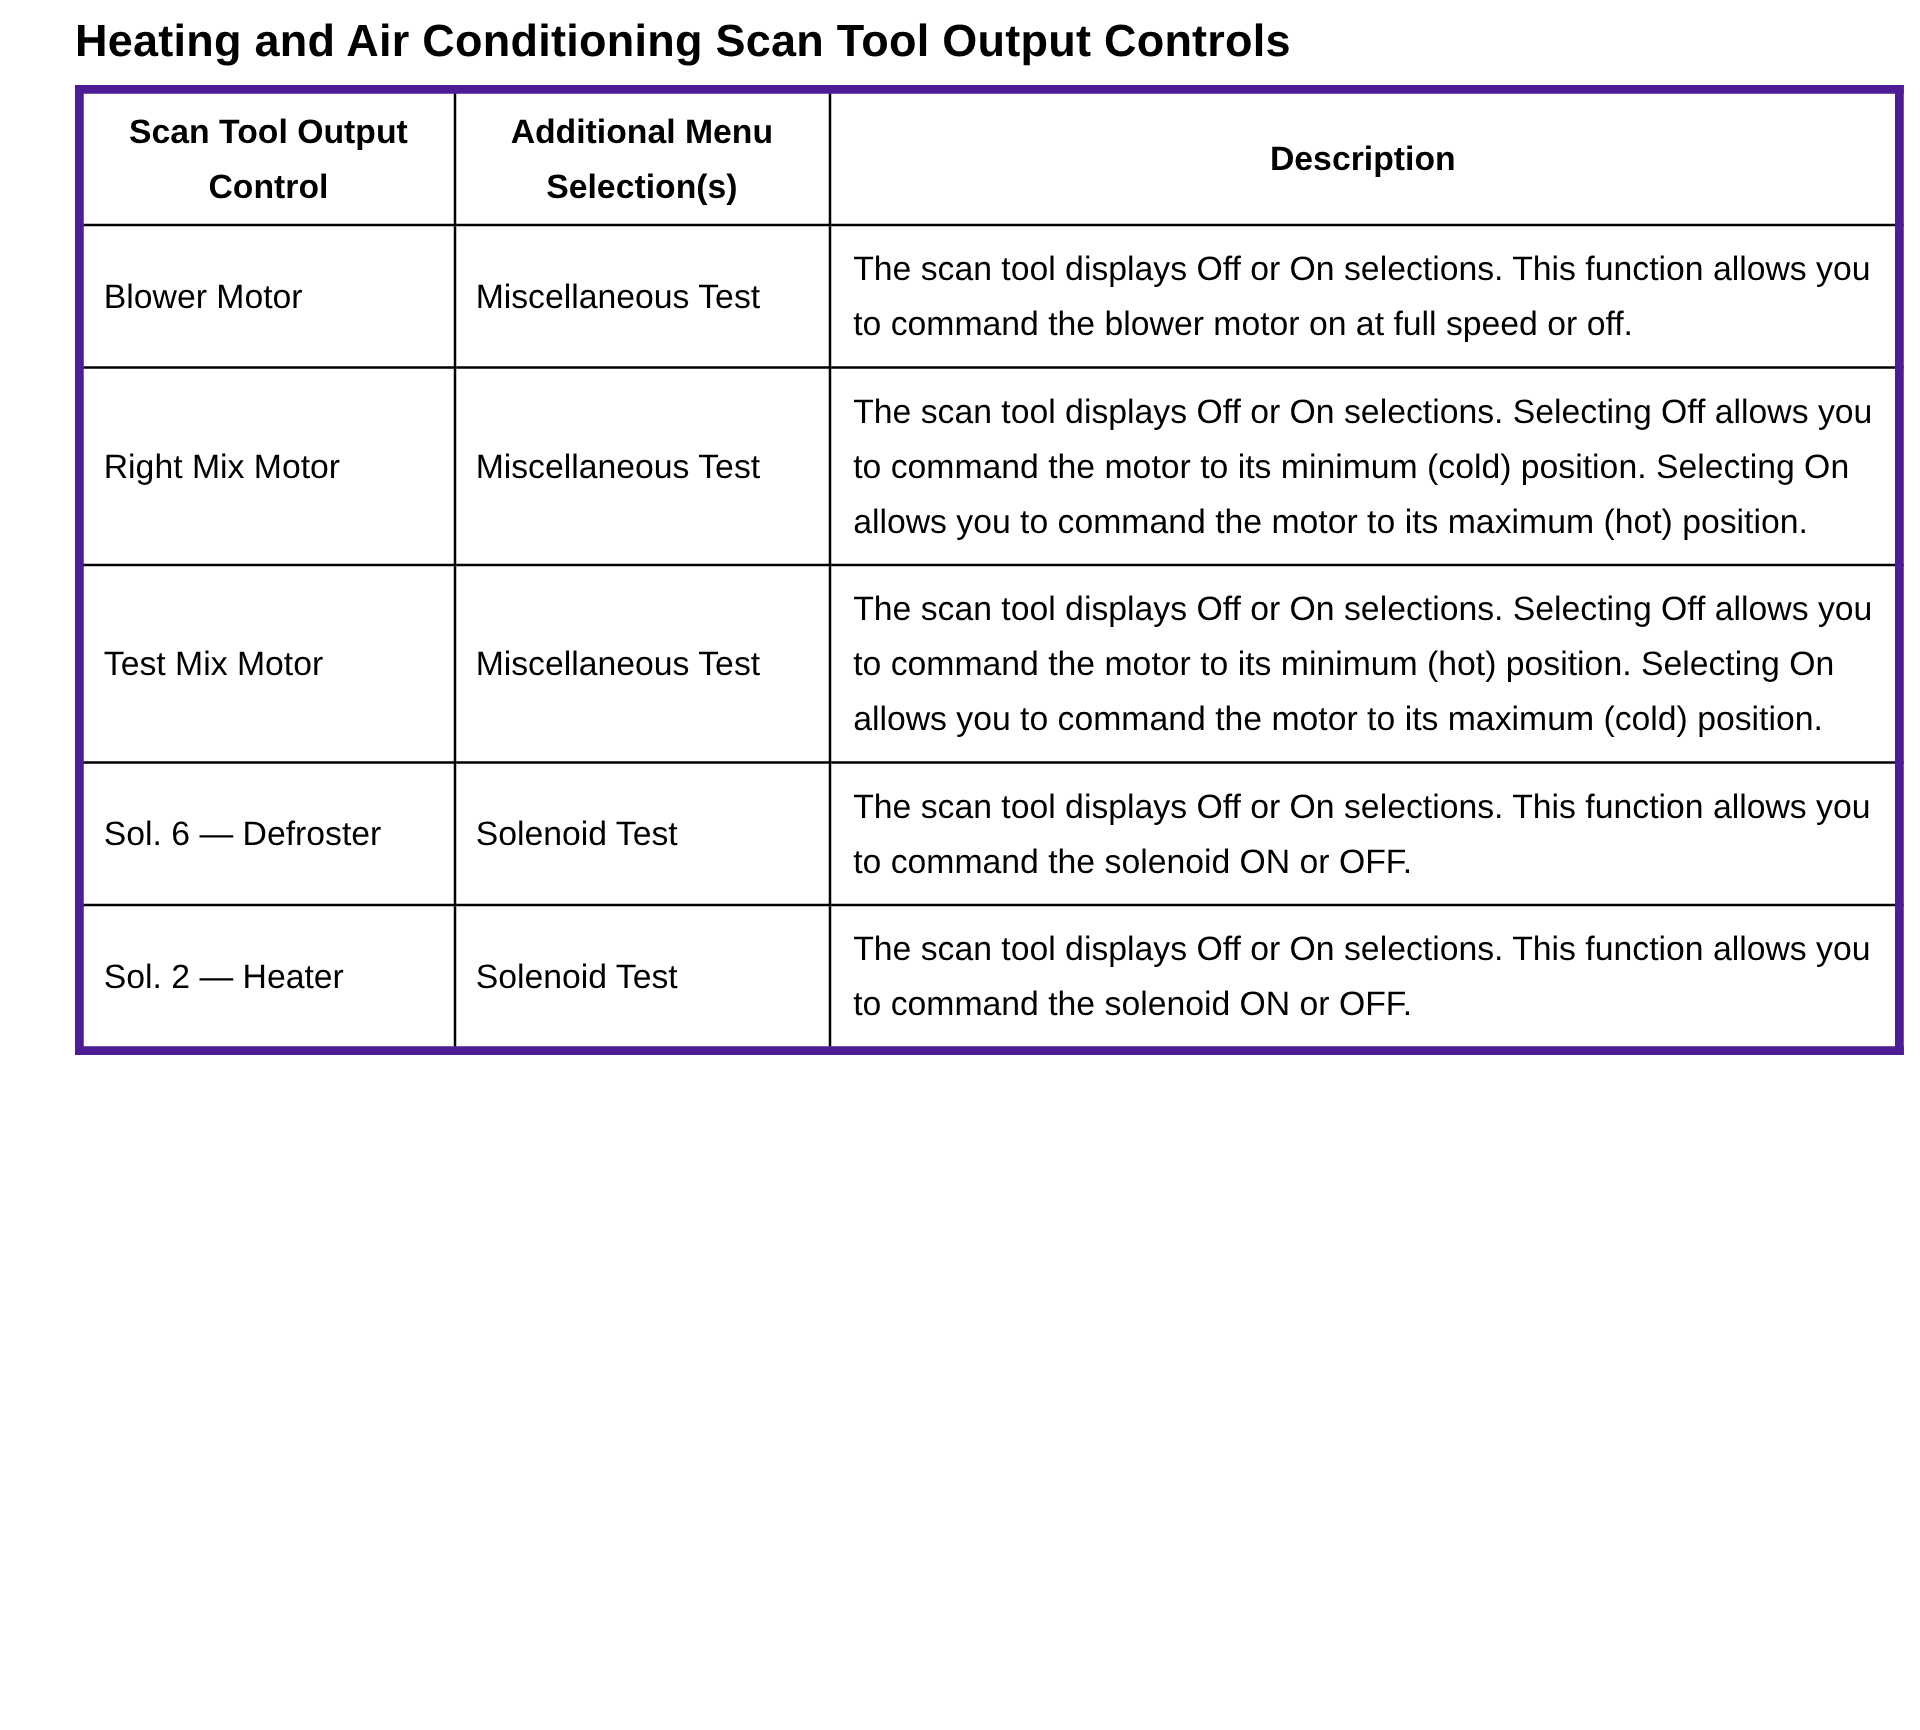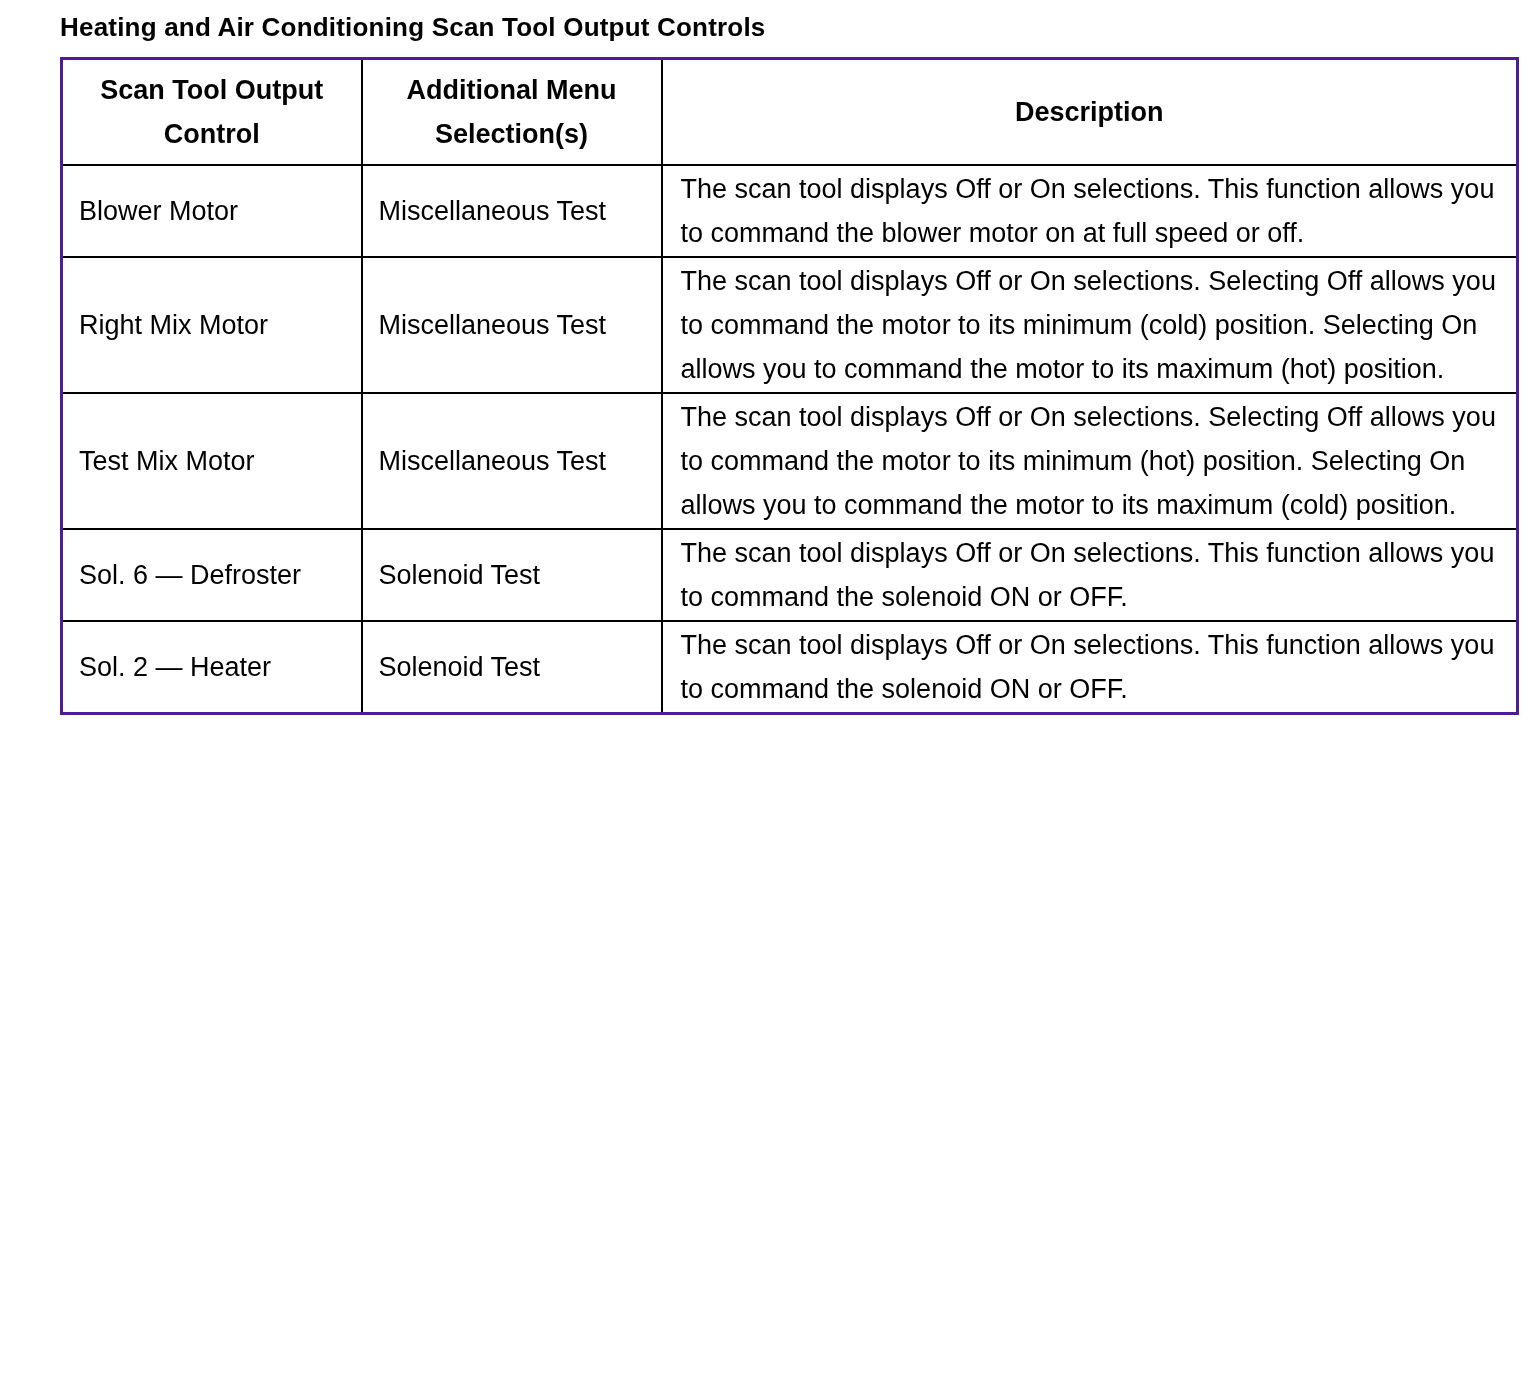--- a/index.html
+++ b/index.html
@@ -9,31 +9,31 @@
     font-family: "Liberation Sans", "DejaVu Sans", sans-serif;
     color: #000000;
   }
   .page {
     width: 1536px;
     height: 1384px;
     background: #ffffff;
     padding: 12px 20px 0 60px;
   }
   .doc-title {
-    font-size: 26px;
+    font-size: 36px;
     font-weight: bold;
     color: #000000;
     margin-bottom: 14px;
     letter-spacing: 0.2px;
   }
   table.controls-table {
     border-collapse: collapse;
     width: 1456px;
     table-layout: fixed;
-    border: 3px solid #4c1d95;
+    border: 7px solid #4c1d95;
   }
   .controls-table th,
   .controls-table td {
     border: 2px solid #000000;
     font-size: 27px;
     line-height: 44px;
     vertical-align: middle;
     color: #000000;
   }
   .controls-table th {
@@ -42,21 +42,21 @@
     padding: 8px 14px;
     height: 104px;
   }
   .controls-table td.cell-control,
   .controls-table td.cell-menu {
     text-align: left;
     padding: 15px 16px;
   }
   .controls-table td.cell-description {
     text-align: left;
-    padding: 1px 18px;
+    padding: 12px 18px;
   }
   col.col-control { width: 300px; }
   col.col-menu { width: 300px; }
   col.col-description { width: 856px; }
 </style>
 </head>
 <body>
 
 <div class="page">
   <div class="doc-title">Heating and Air Conditioning Scan Tool Output Controls</div>

